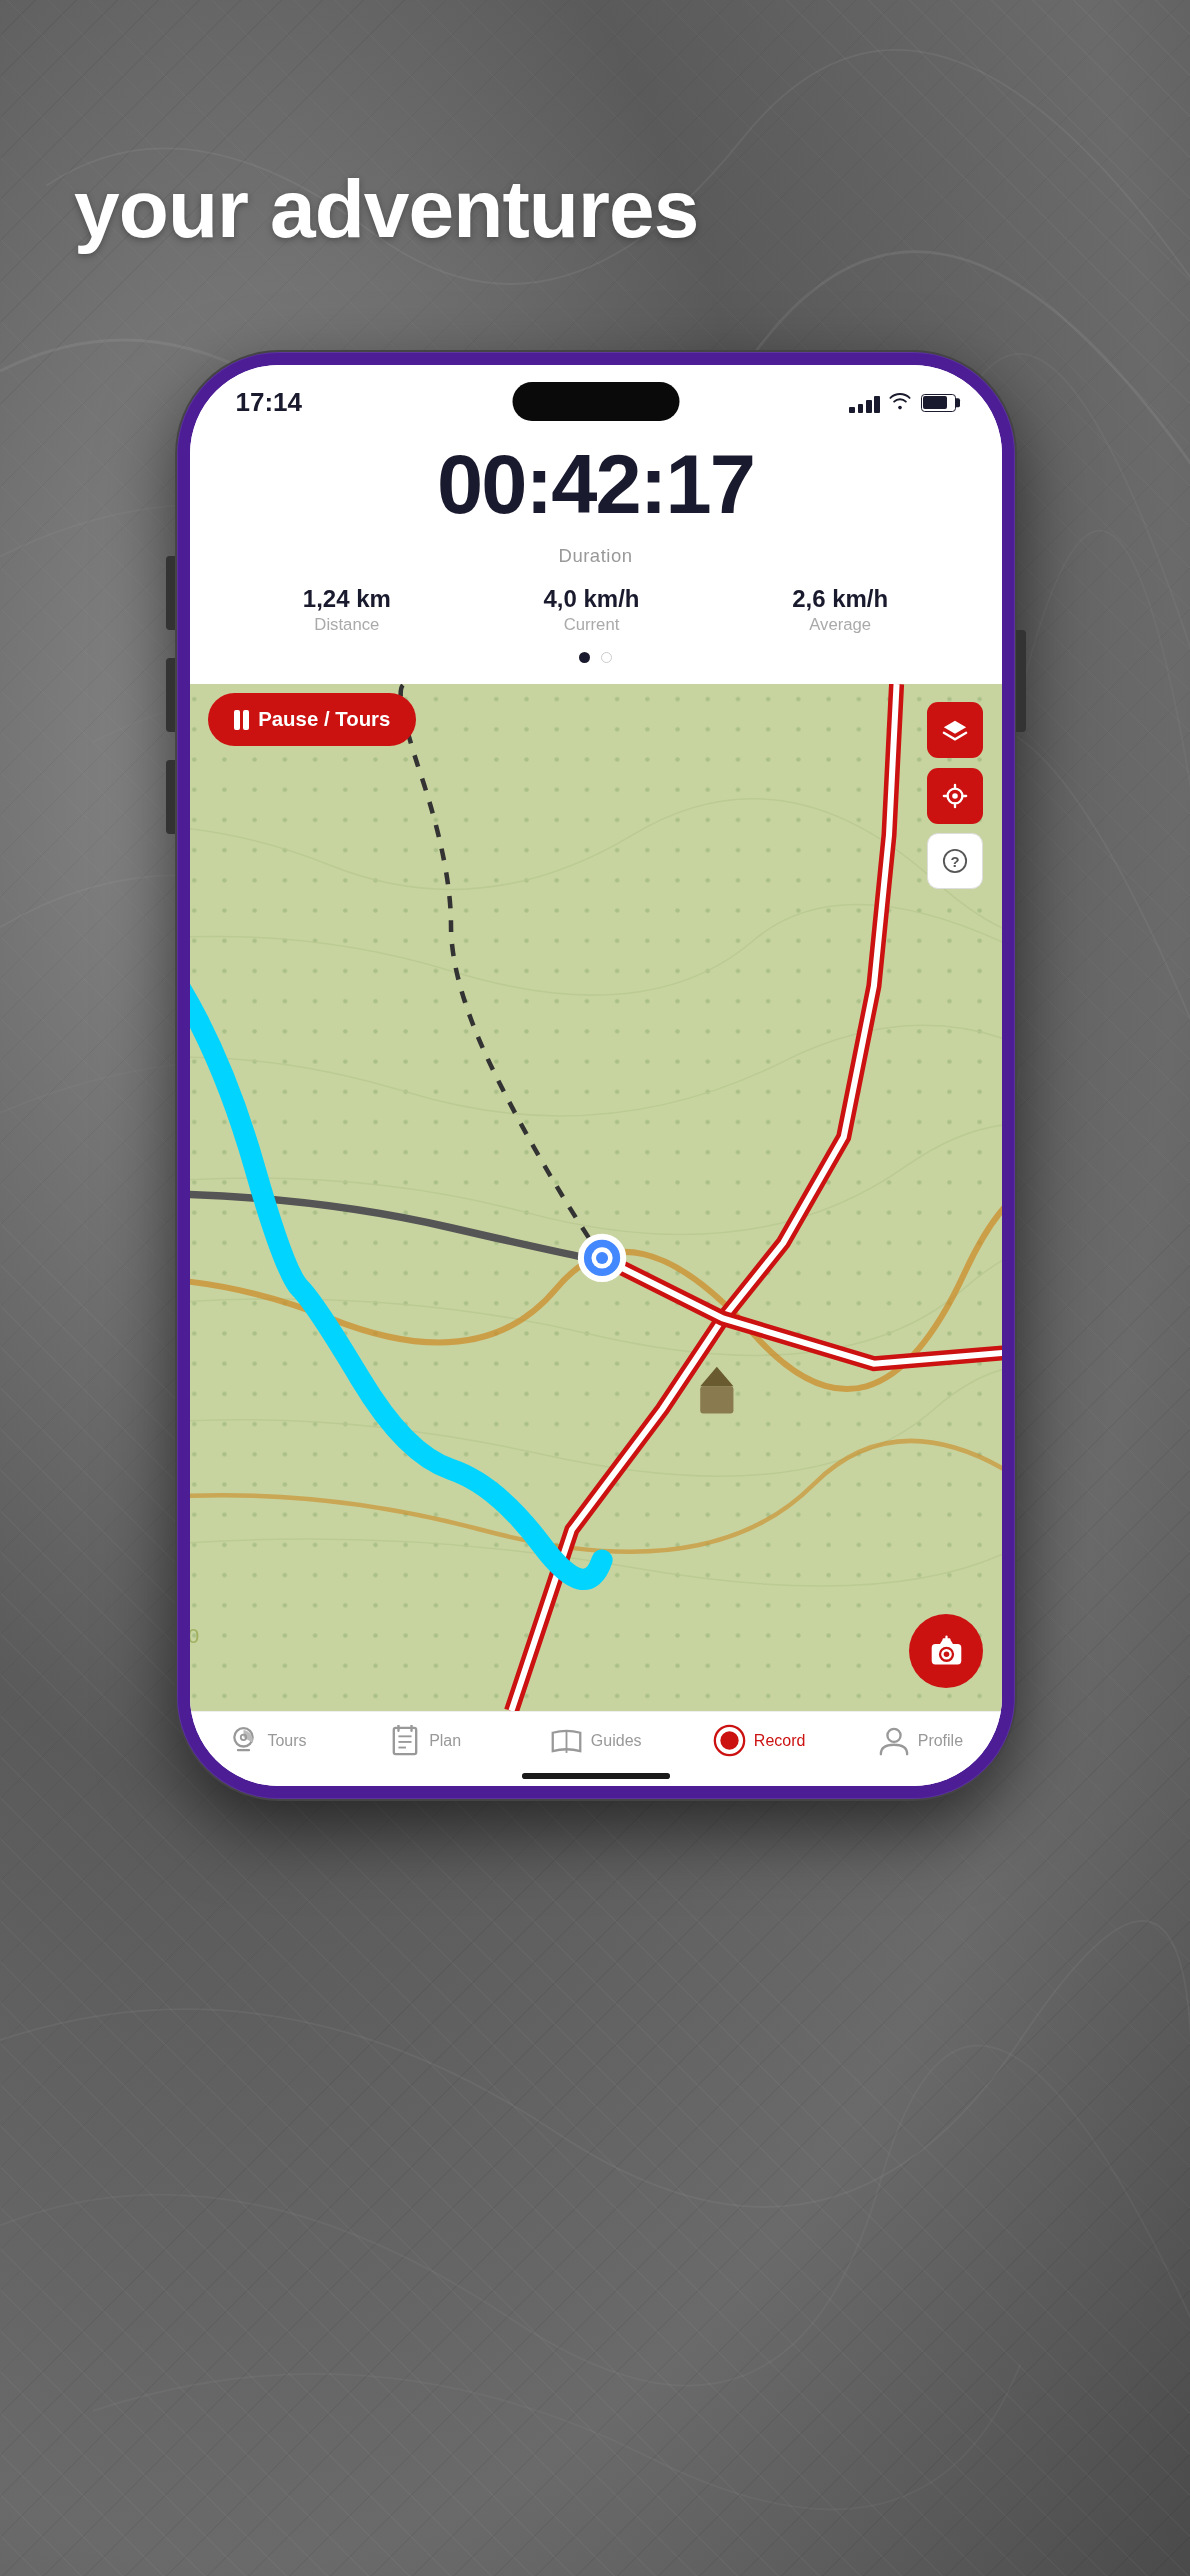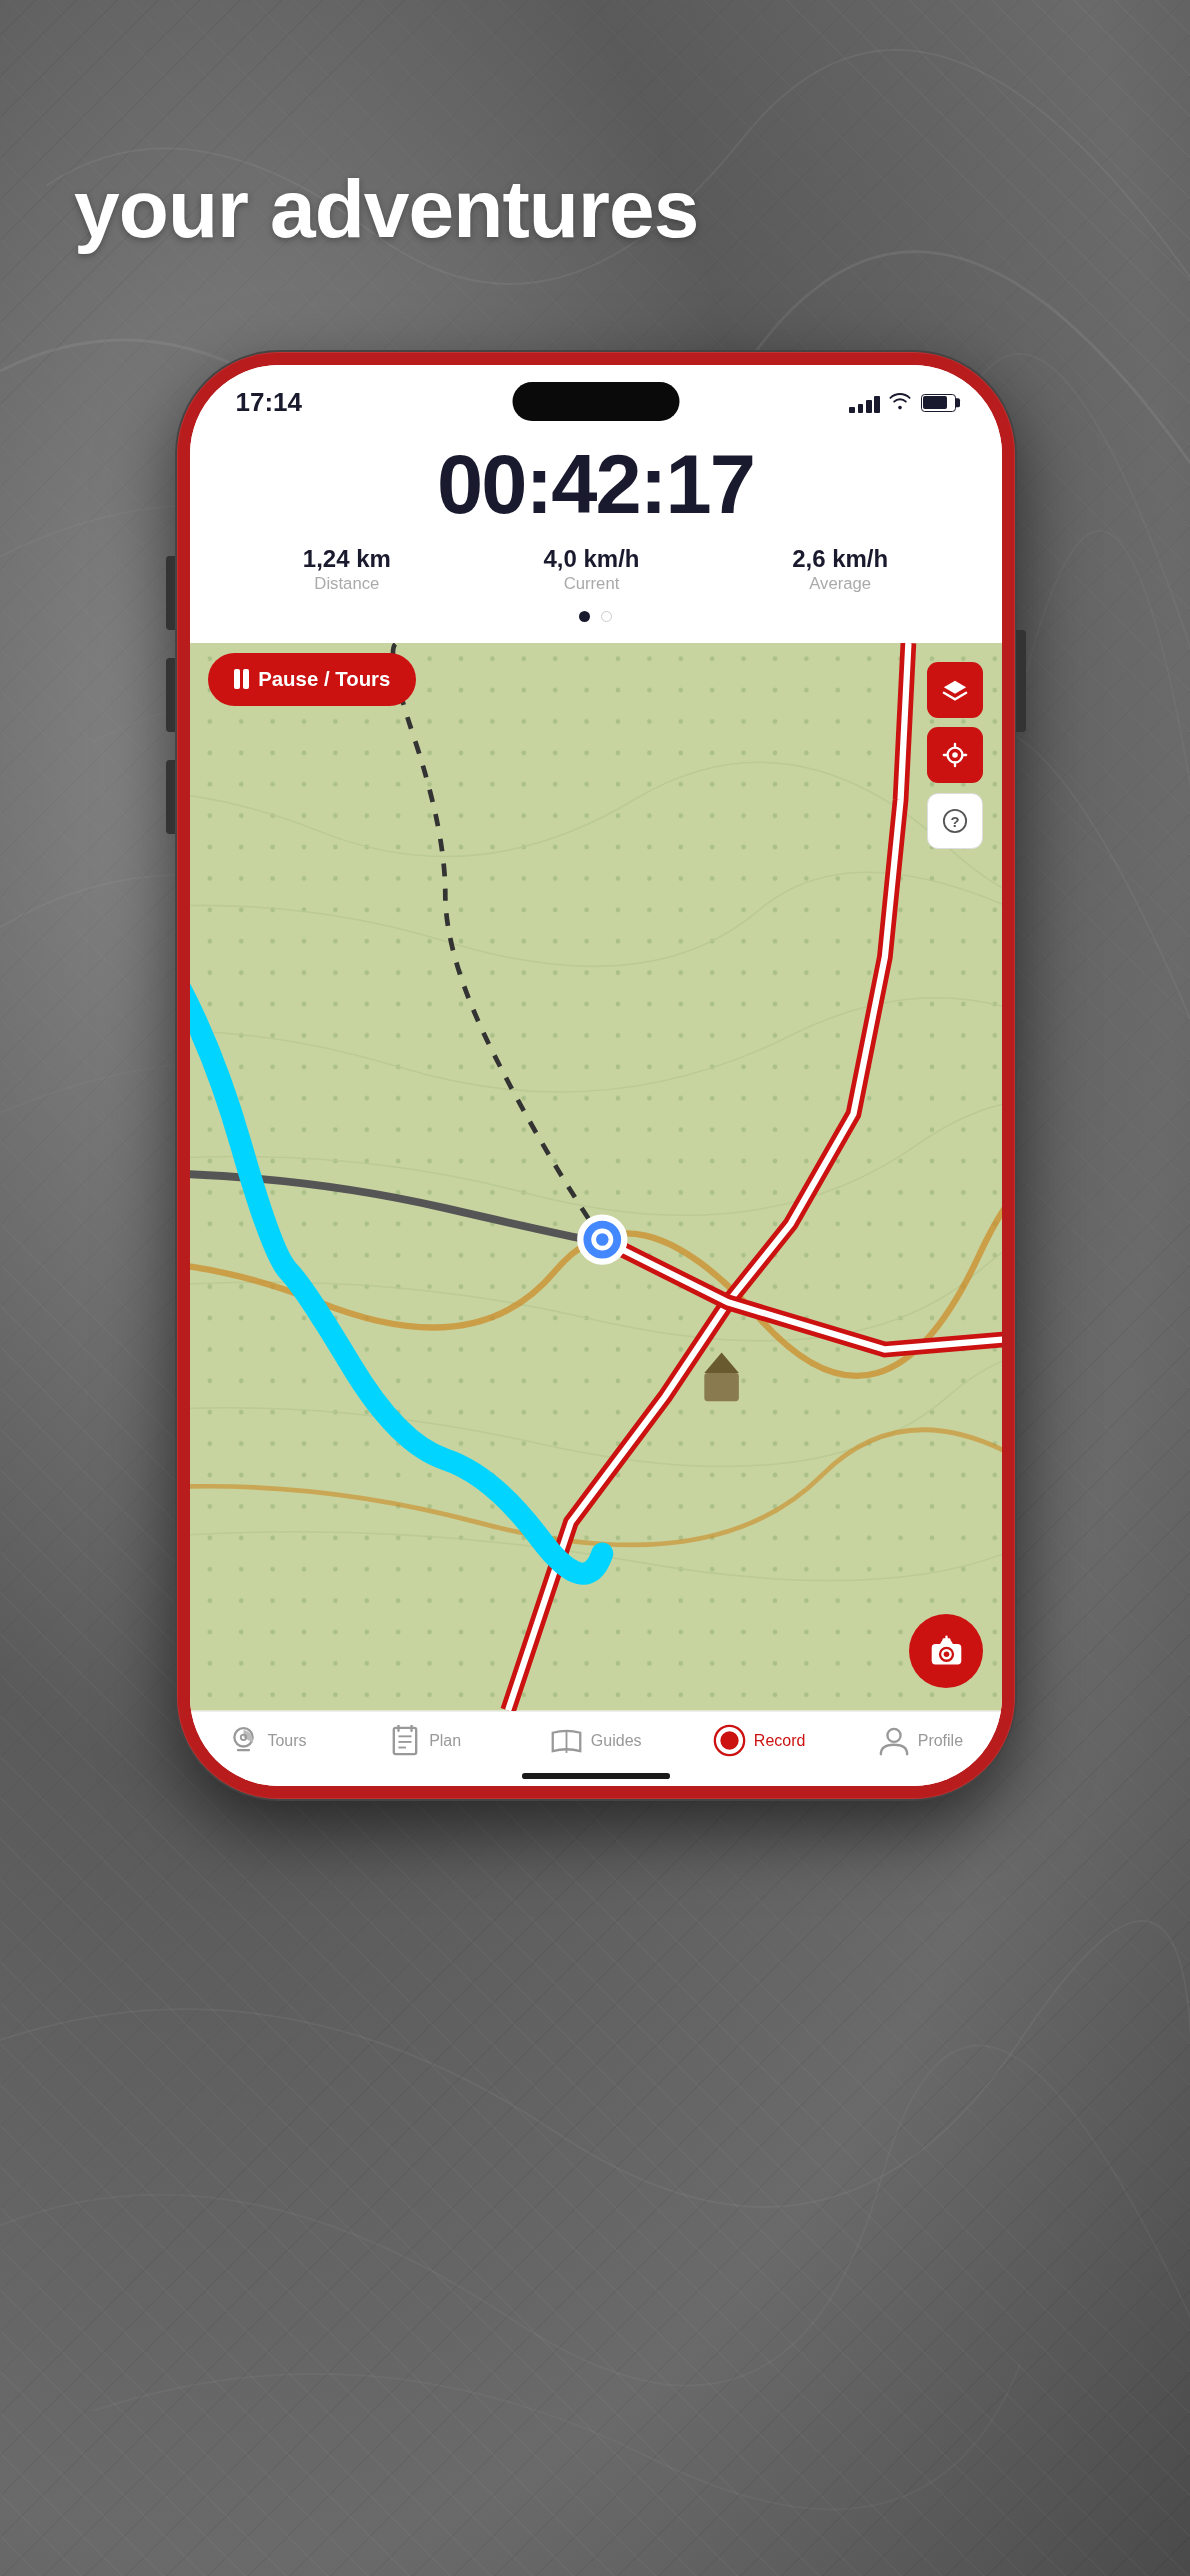--- a/index.html
+++ b/index.html
@@ -40,21 +40,21 @@
     }
 
     
     .phone-frame {
       position: absolute;
       top: 352px;
       left: 50%;
       transform: translateX(-50%);
       width: 838px;
       height: 1447px;
-      background: #b91c1c;
+      background: #4c1d95;
       border-radius: 102px;
       padding: 13px;
       box-shadow:
         0 0 0 1.9px #444,
         0 28px 74px rgba(0,0,0,0.6),
         inset 0 0 0 0.9px rgba(255,255,255,0.1);
     }
 
     
     .phone-frame::before {
@@ -468,20 +468,21 @@
           </svg>
         </div>
         <div class="battery-icon">
           <div class="battery-fill" style="width:80%"></div>
         </div>
       </div>
     </div>
 
     <div class="timer-area">
       <div class="timer-display">00:42:17</div>
+      <div class="timer-label">Duration</div>
       <div class="stats-row">
         <div class="stat-item">
           <div class="stat-value">1,24 km</div>
           <div class="stat-label">Distance</div>
         </div>
         <div class="stat-item">
           <div class="stat-value">4,0 km/h</div>
           <div class="stat-label">Current</div>
         </div>
         <div class="stat-item">

